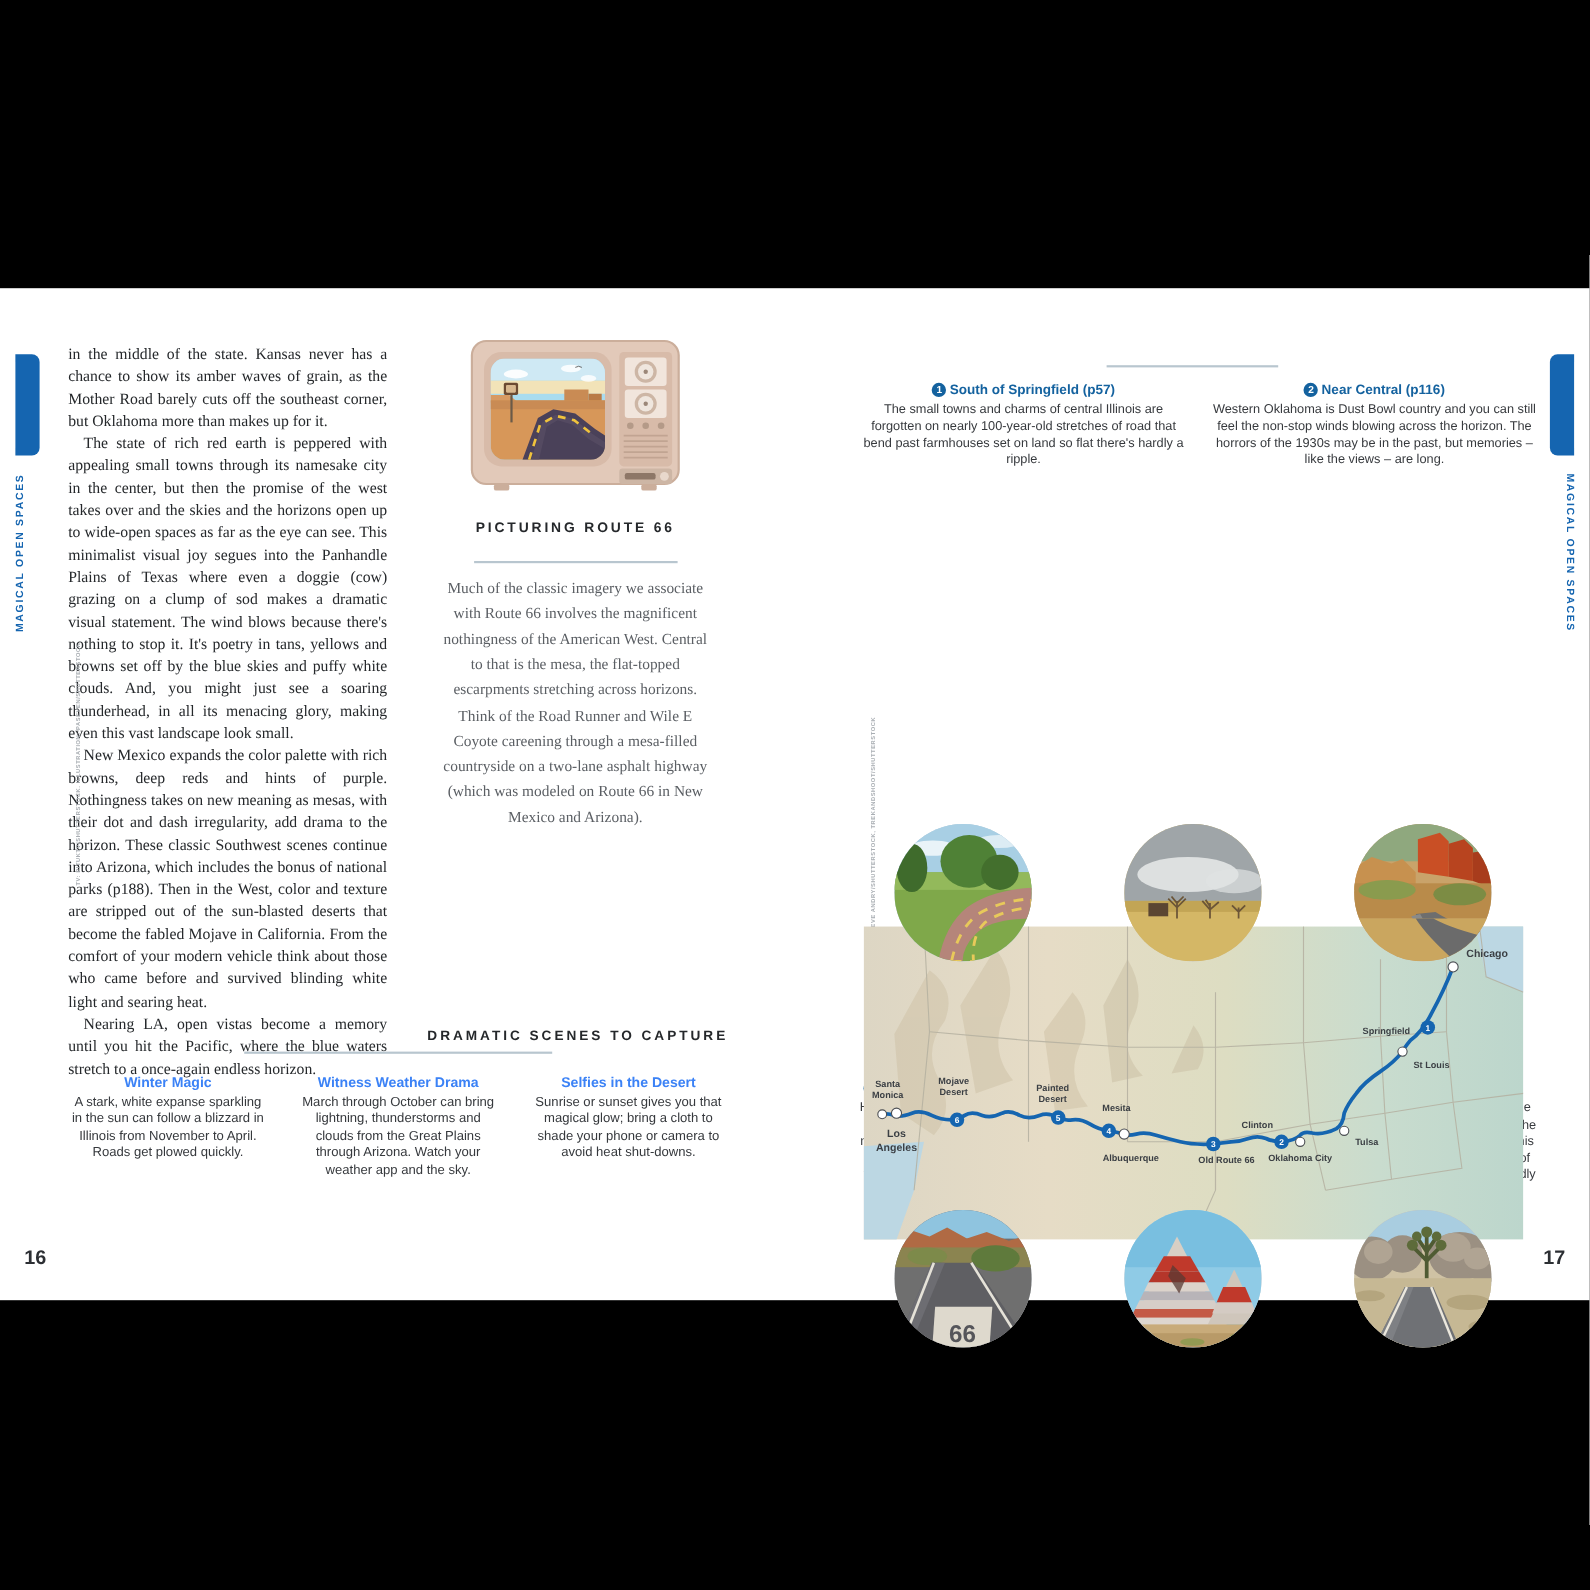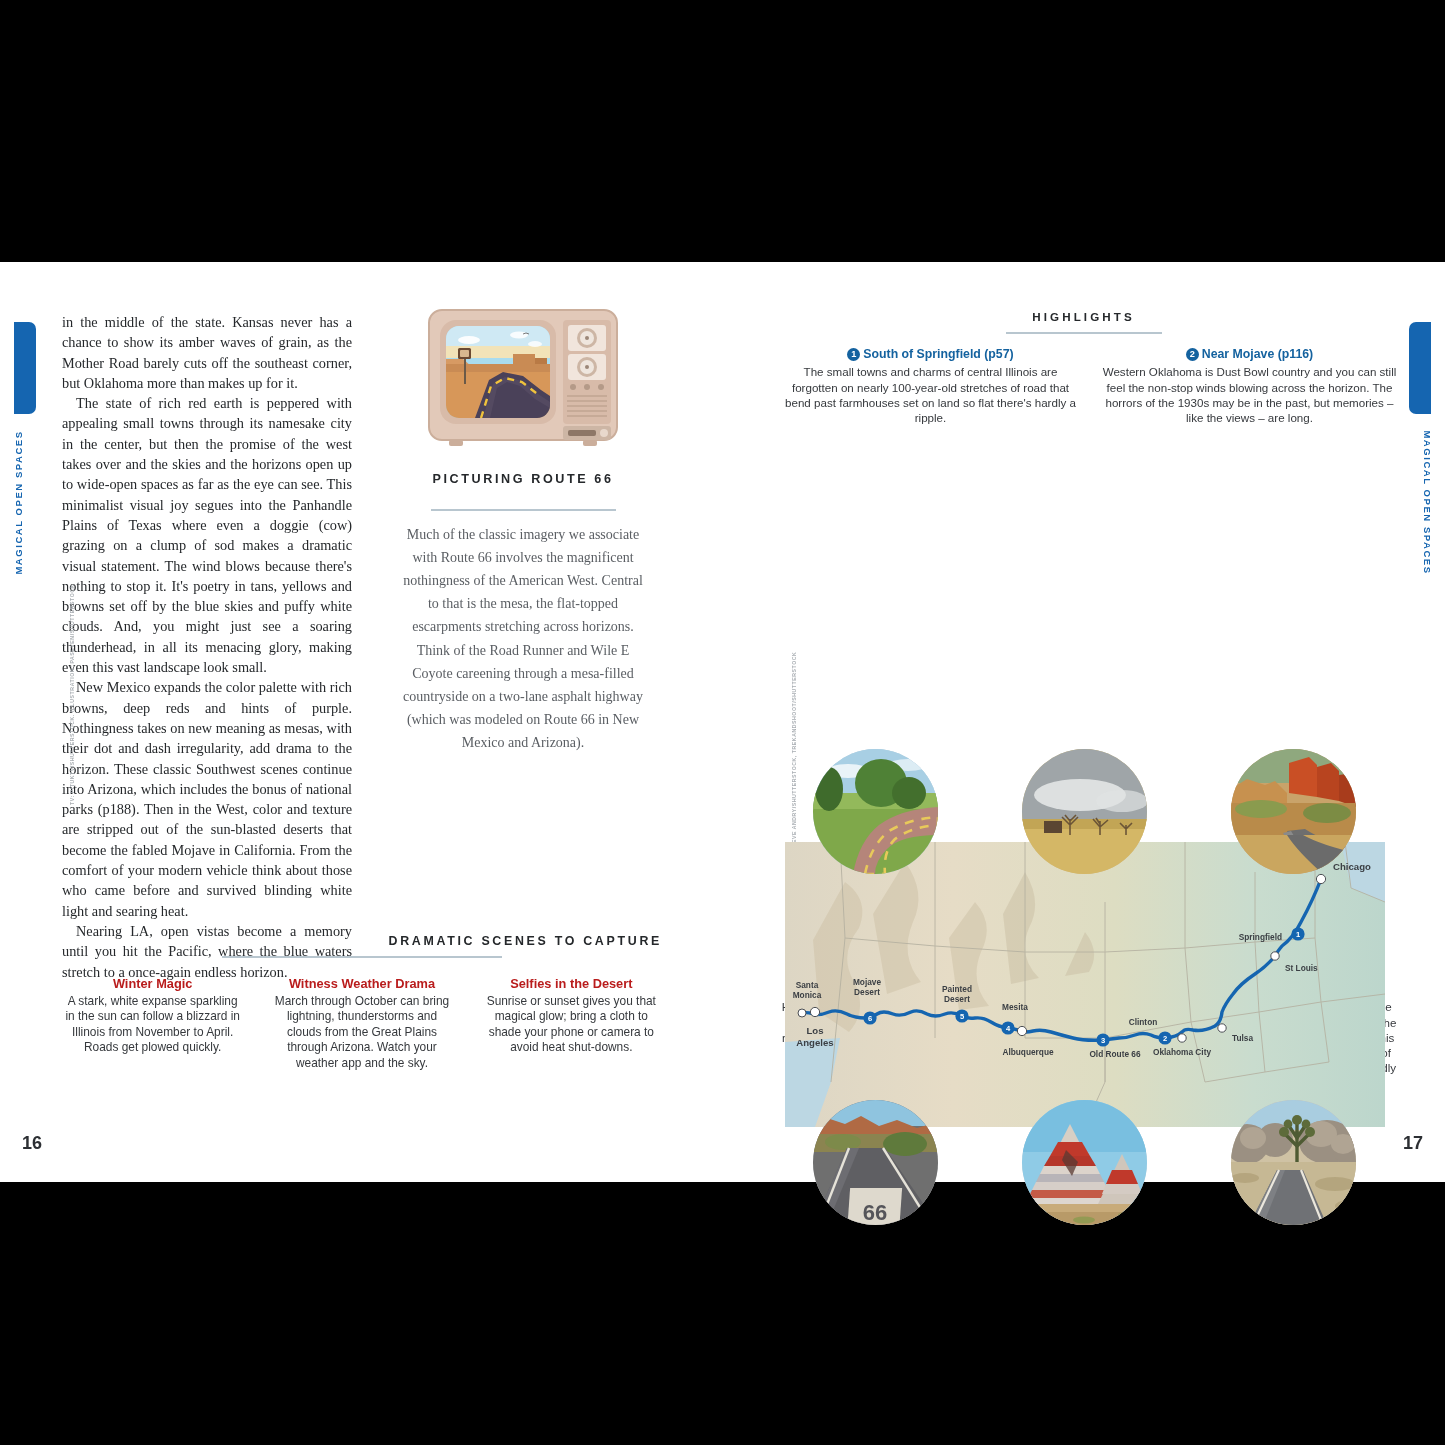--- a/index.html
+++ b/index.html
@@ -60,21 +60,21 @@
   
   .scenes{position:absolute;left:62px;top:672px;width:600px;}
   .scenes-head{
     text-align:right;font-size:12.4px;font-weight:700;
     letter-spacing:2.7px;color:#25282b;padding-bottom:8px;
   }
   .scenes-rule{height:1.6px;background:#b8c6cf;width:280px;margin:0 auto 18px;}
   .scene-grid{display:flex;gap:28px;}
   .scene{flex:1;text-align:center;}
   .scene h4{
-    margin:0 0 3px;font-size:12.8px;font-weight:700;color:#b91c1c;
+    margin:0 0 3px;font-size:12.8px;font-weight:700;color:#3b82f6;
   }
   .scene p{
     margin:0;font-size:11.9px;line-height:15.6px;color:#36393d;
   }
 
   
   .hl-head{
     position:absolute;left:0;right:0;top:48px;text-align:center;
     font-size:11.6px;font-weight:700;letter-spacing:3.1px;color:#25282b;
   }
@@ -249,30 +249,29 @@
 
     <div class="credit credit-left">TV: PITUKTV/SHUTTERSTOCK. ILLUSTRATION: PASEVEN/SHUTTERSTOCK</div>
     <div class="pageno pageno-left">16</div>
   </div>
 
   <div class="page page-right">
 
     <div class="tab tab-right"></div>
     <div class="side-label side-label-right">MAGICAL OPEN SPACES</div>
 
-    <div class="hl-head">HIGHLIGHTS</div>
     <div class="hl-rule"></div>
 
     <div class="hl-row hl-row-top">
       <div class="hl">
         <h4><span class="badge">1</span><span>South of Springfield (p57)</span></h4>
         <p>The small towns and charms of central Illinois are forgotten on nearly 100-year-old stretches of road that bend past farmhouses set on land so flat there's hardly a ripple.</p>
       </div>
       <div class="hl">
-        <h4><span class="badge">2</span><span>Near Mojave (p116)</span></h4>
+        <h4><span class="badge">2</span><span>Near Central (p116)</span></h4>
         <p>Western Oklahoma is Dust Bowl country and you can still feel the non-stop winds blowing across the horizon. The horrors of the 1930s may be in the past, but memories – like the views – are long.</p>
       </div>
     </div>
 
     <div class="hl-row hl-row-bottom">
       <div class="hl">
         <h4><span class="badge">4</span><span>Mesita &amp; Old Route 66 (p172)</span></h4>
         <p>Here in this tiny town begins 70 miles of pure driving pleasure through mostly wild and natural New Mexican countryside, with just enough vestiges of humanity to put all those open spaces in wonderful perspective.</p>
       </div>
       <div class="hl">

